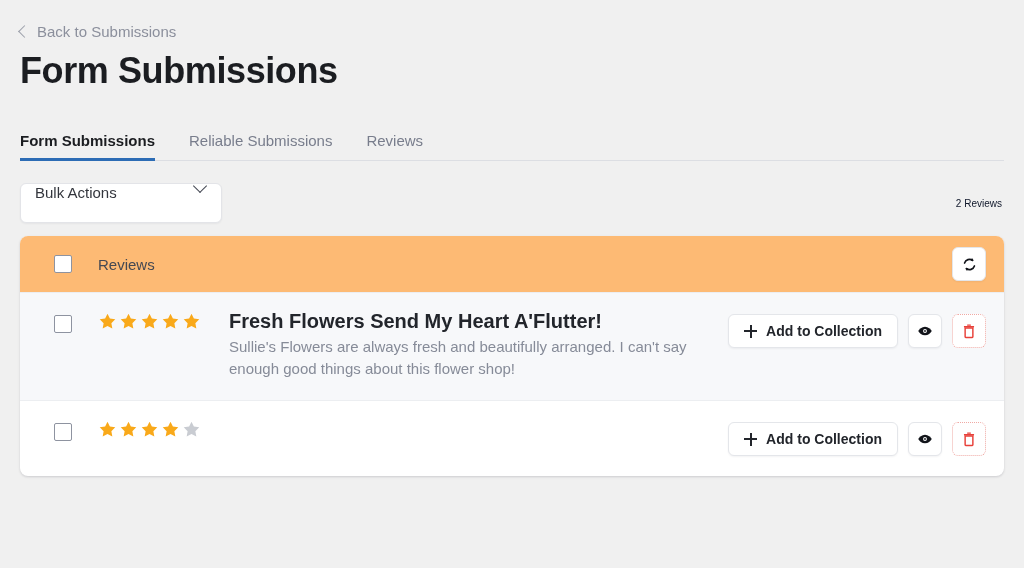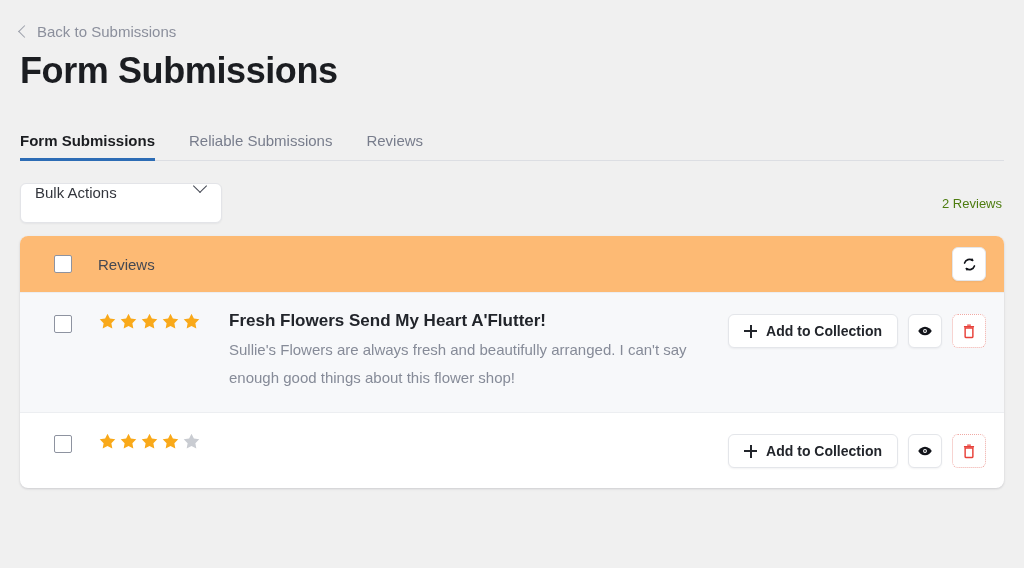--- a/index.html
+++ b/index.html
@@ -112,22 +112,22 @@
   }
   .select .caret {
     position: absolute;
     right: 16px;
     width: 9px; height: 9px;
     border-right: 1.9px solid #454954;
     border-bottom: 1.9px solid #454954;
     transform: translateY(-3px) rotate(45deg);
   }
   .count {
-    font-size: 13px;
-    color: #4d7c0f;
+    font-size: 10px;
+    color: #0f172a;
     padding-right: 2px;
   }
 
   
   .card {
     margin-top: 13px;
     background: #ffffff;
     border-radius: 8px;
     box-shadow: 0 1px 3px rgba(16,24,40,.10), 0 1px 2px rgba(16,24,40,.06);
     overflow: hidden;
@@ -195,29 +195,29 @@
   }
   .star { width: 19px; height: 19px; display: block; }
 
   .content {
     margin-left: 28px;
     flex: 1 1 auto;
     min-width: 0;
     max-width: 505px;
   }
   .r-title {
-    font-size: 17px;
+    font-size: 20px;
     font-weight: bold;
     color: #22252b;
     line-height: 20px;
   }
   .r-body {
     margin-top: 5px;
     font-size: 15px;
-    line-height: 28px;
+    line-height: 22px;
     color: #868b98;
   }
 
   .actions {
     display: flex;
     align-items: center;
     gap: 10px;
     margin-left: 32px;
     flex: 0 0 auto;
     padding-top: 3px;

